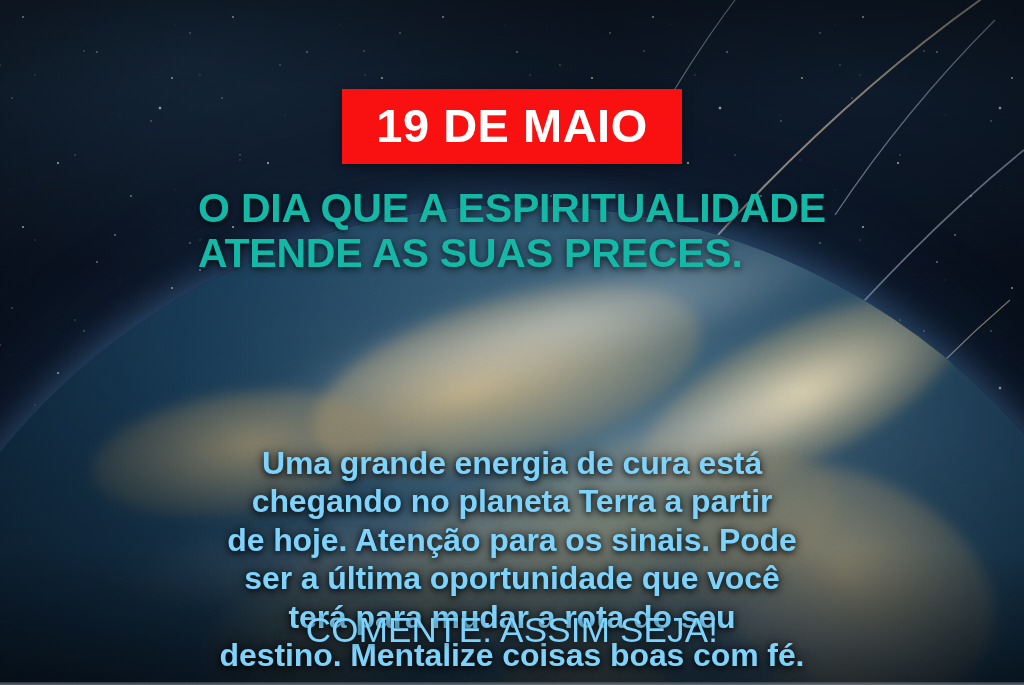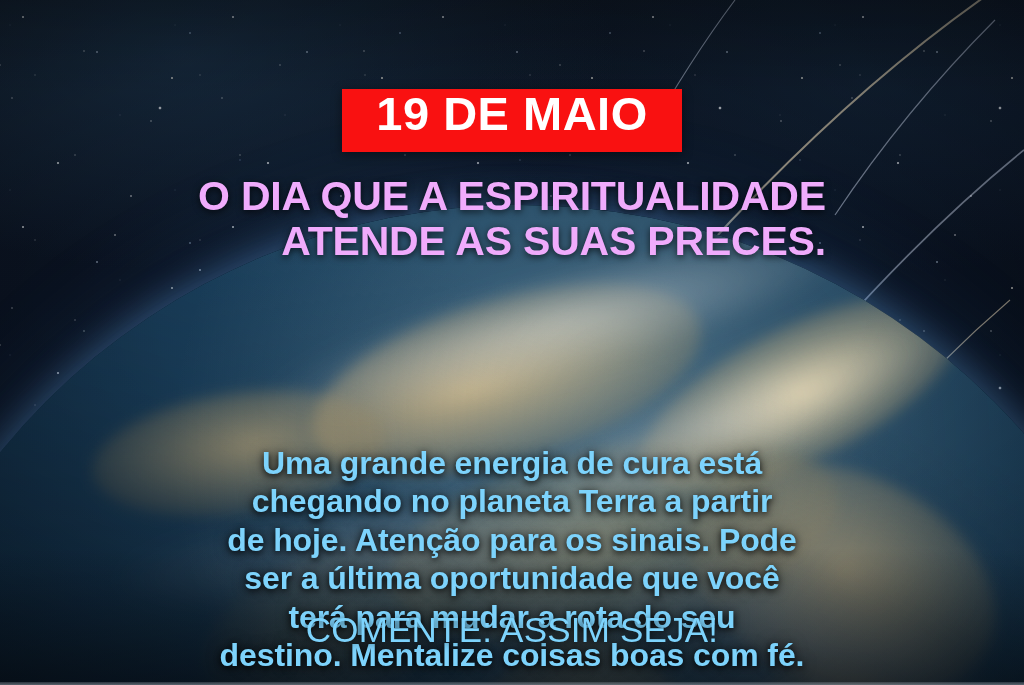--- a/index.html
+++ b/index.html
@@ -206,33 +206,33 @@
   }
 
   .date-badge {
     margin-top: 89px;
     background: #f91111;
     color: #ffffff;
     font-size: 47px;
     font-weight: 700;
     letter-spacing: 0.5px;
     line-height: 1;
-    padding: 1px 34px 15px 34px;
+    padding: 13px 34px 15px 34px;
     white-space: nowrap;
     box-shadow: 0 2px 10px rgba(0,0,0,0.45);
   }
 
   .headline {
     margin-top: 22px;
-    color: #f0abfc;
+    color: #14b8a6;
     font-size: 41px;
     font-weight: 700;
     line-height: 1.10;
     letter-spacing: -0.2px;
-    text-align: right;
+    text-align: left;
     white-space: pre-line;
     text-shadow: 0 2px 7px rgba(0,0,0,0.70);
   }
 
   .body-copy {
     position: absolute;
     left: 50%;
     top: 444px;
     transform: translateX(-50%);
     width: 900px;

